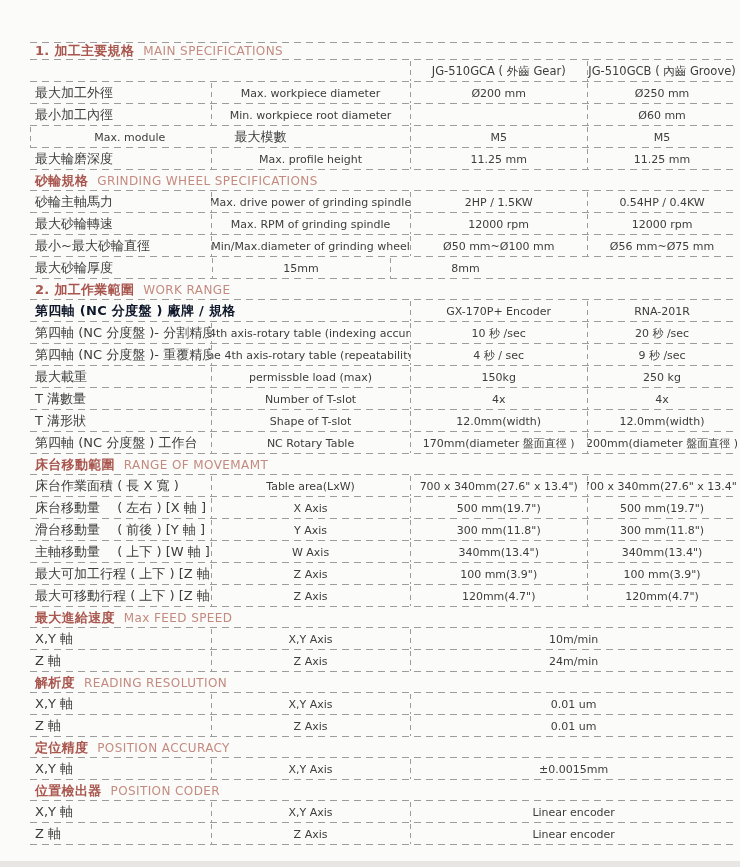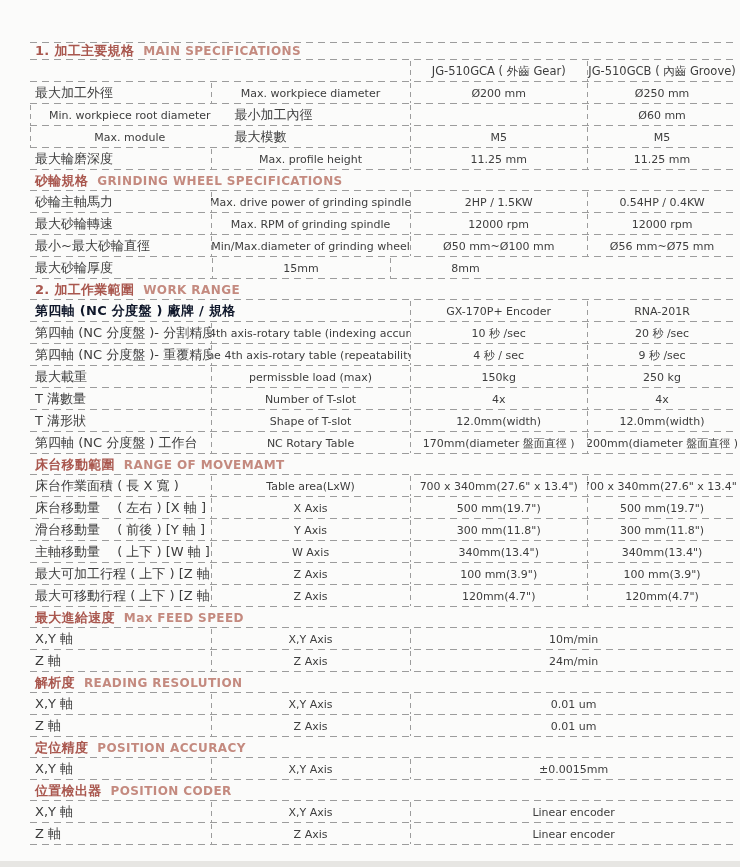--- a/index.html
+++ b/index.html
@@ -22,21 +22,21 @@
     background:repeating-linear-gradient(to right,#9c9c9c 0 7px,transparent 7px 12px);
   }
   .row{position:relative;display:flex;align-items:center;}
   .row::after{
     content:"";position:absolute;left:0;right:0;bottom:0;height:1px;
     background:repeating-linear-gradient(to right,#9c9c9c 0 7px,transparent 7px 12px);
   }
   .trow{height:21px;padding-left:5px;gap:9px;}
   .trow.first{height:18px;}
   .tcn{font-size:13px;font-weight:600;color:#a9574e;white-space:nowrap;letter-spacing:.3px;}
-  .ten{font-size:12px;font-weight:700;color:#c48a7f;white-space:nowrap;letter-spacing:.4px;}
+  .ten{font-size:12px;font-weight:400;color:#c48a7f;white-space:nowrap;letter-spacing:.4px;}
   .drow,.hrow{height:22px;}
   .c{position:relative;height:100%;display:flex;align-items:center;overflow:hidden;}
   .c1{width:177px;padding-left:5px;}
   .c2{width:201px;justify-content:center;}
   .c3{width:178px;justify-content:center;}
   .c4{width:151px;justify-content:center;}
   .c12{width:378px;padding-left:5px;}
   .c34{width:329px;justify-content:center;}
   .lab{font-size:13px;color:#3d3d3d;white-space:nowrap;}
   .val{font-size:11px;color:#3d3d3d;white-space:nowrap;}
@@ -65,22 +65,22 @@
         <div class="c c3 hdr vl">JG-510GCA ( 外齒 Gear)</div>
         <div class="c c4 hdr vl">JG-510GCB ( 內齒 Groove)</div>
       </div>
       <div class="row drow">
         <div class="c c1 lab">最大加工外徑</div>
         <div class="c c2 val vl">Max. workpiece diameter</div>
         <div class="c c3 val vl">Ø200 mm</div>
         <div class="c c4 val vl">Ø250 mm</div>
       </div>
       <div class="row drow">
+        <div class="c c1 lab">最小加工內徑</div>
         <div class="c c2 val vl">Min. workpiece root diameter</div>
-        <div class="c c1 lab">最小加工內徑</div>
         <div class="c c3 val vl"></div>
         <div class="c c4 val vl">Ø60 mm</div>
       </div>
       <div class="row drow">
         <div class="c c2 val vl">Max. module</div>
         <div class="c c1 lab">最大模數</div>
         <div class="c c3 val vl">M5</div>
         <div class="c c4 val vl">M5</div>
       </div>
       <div class="row drow">

